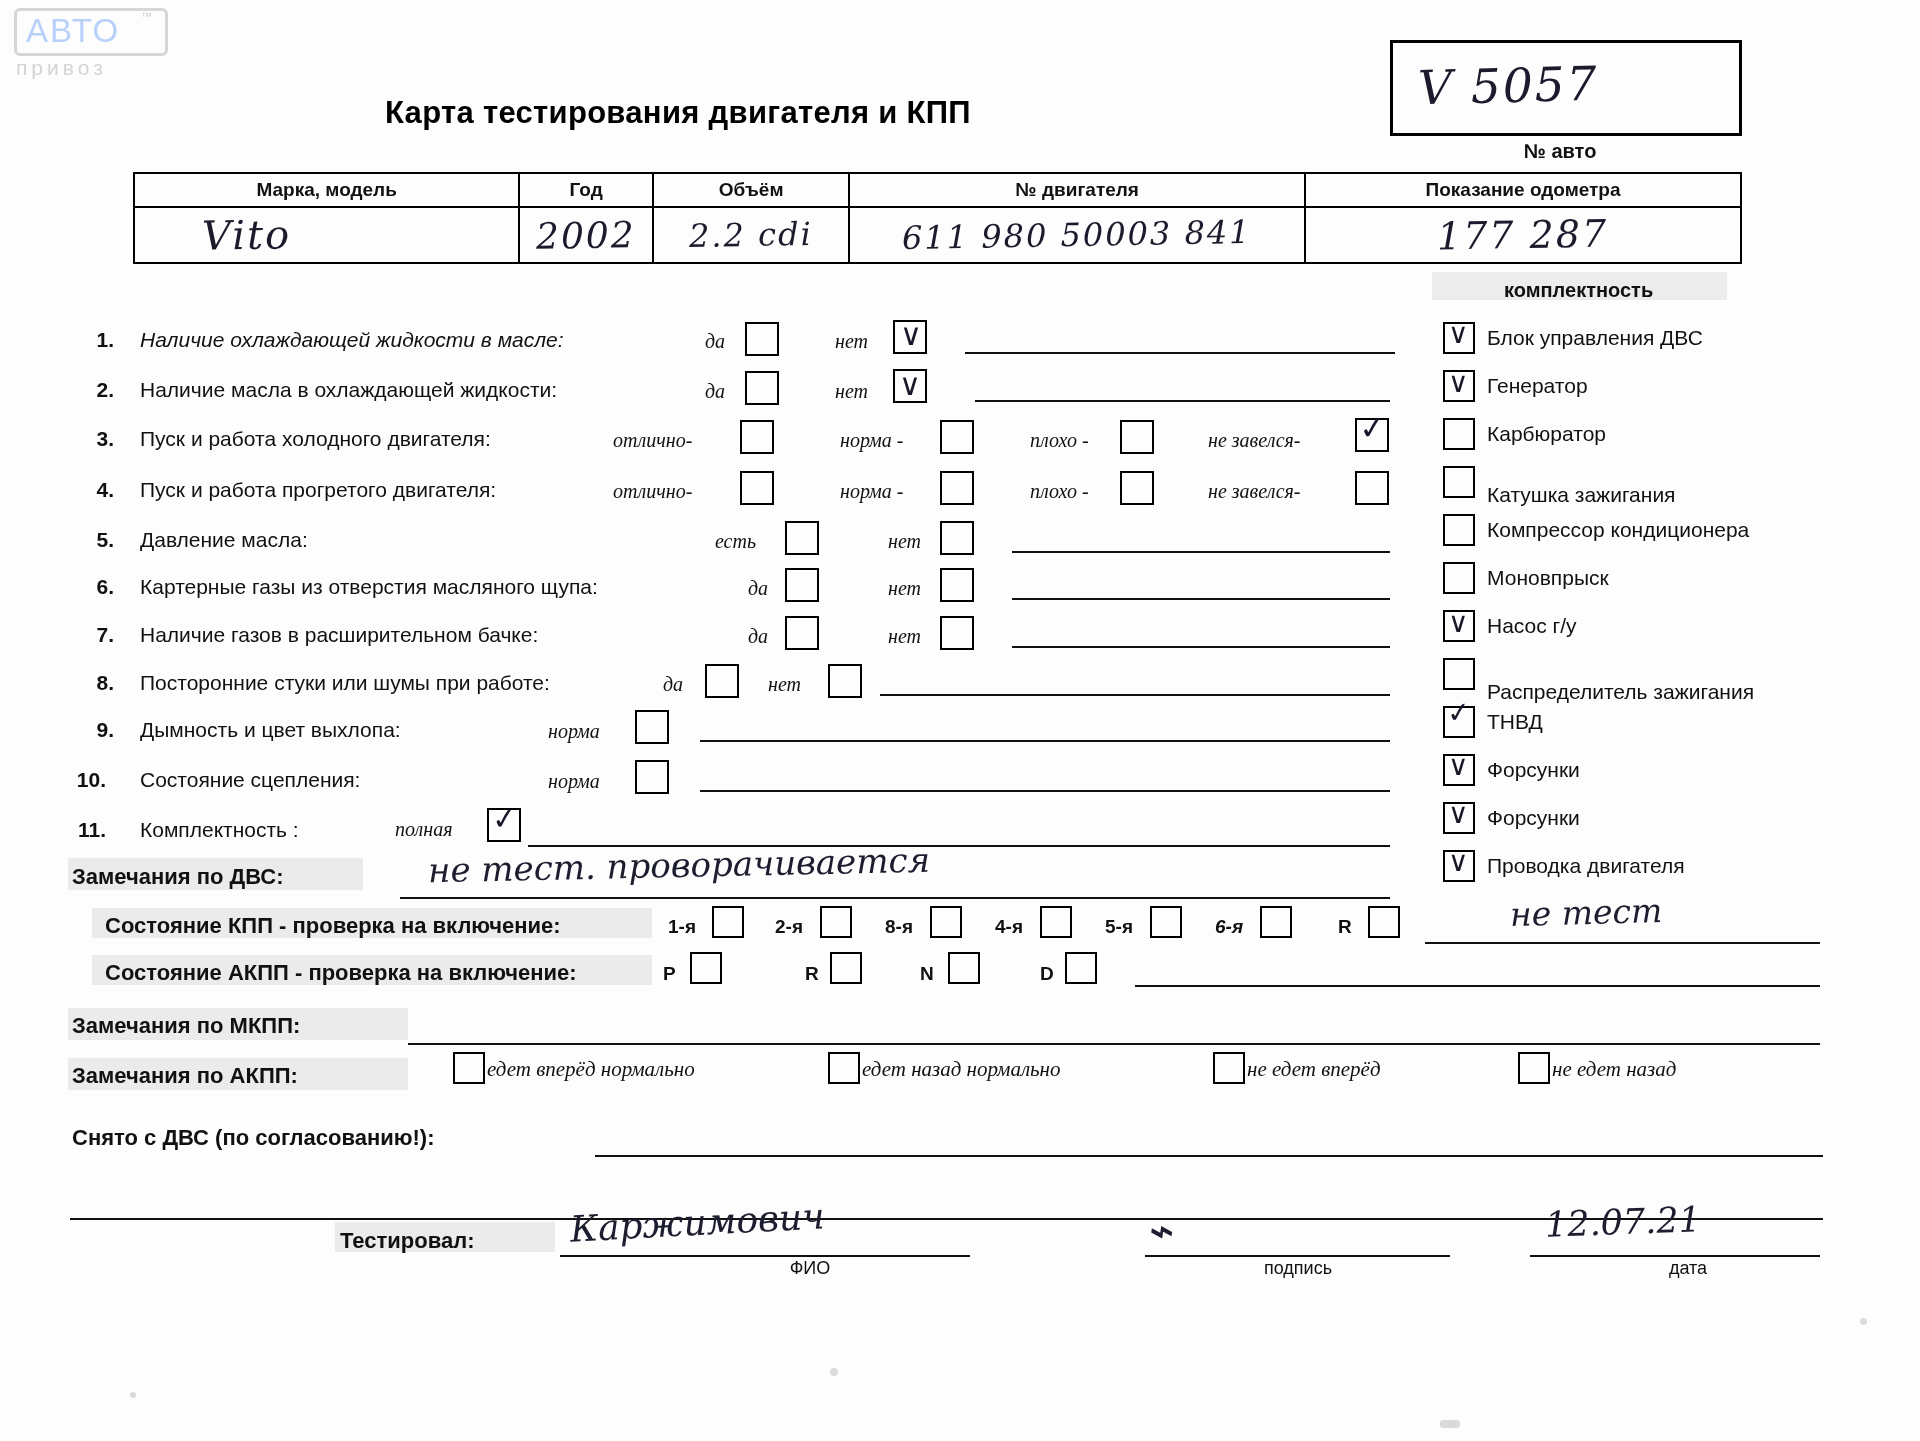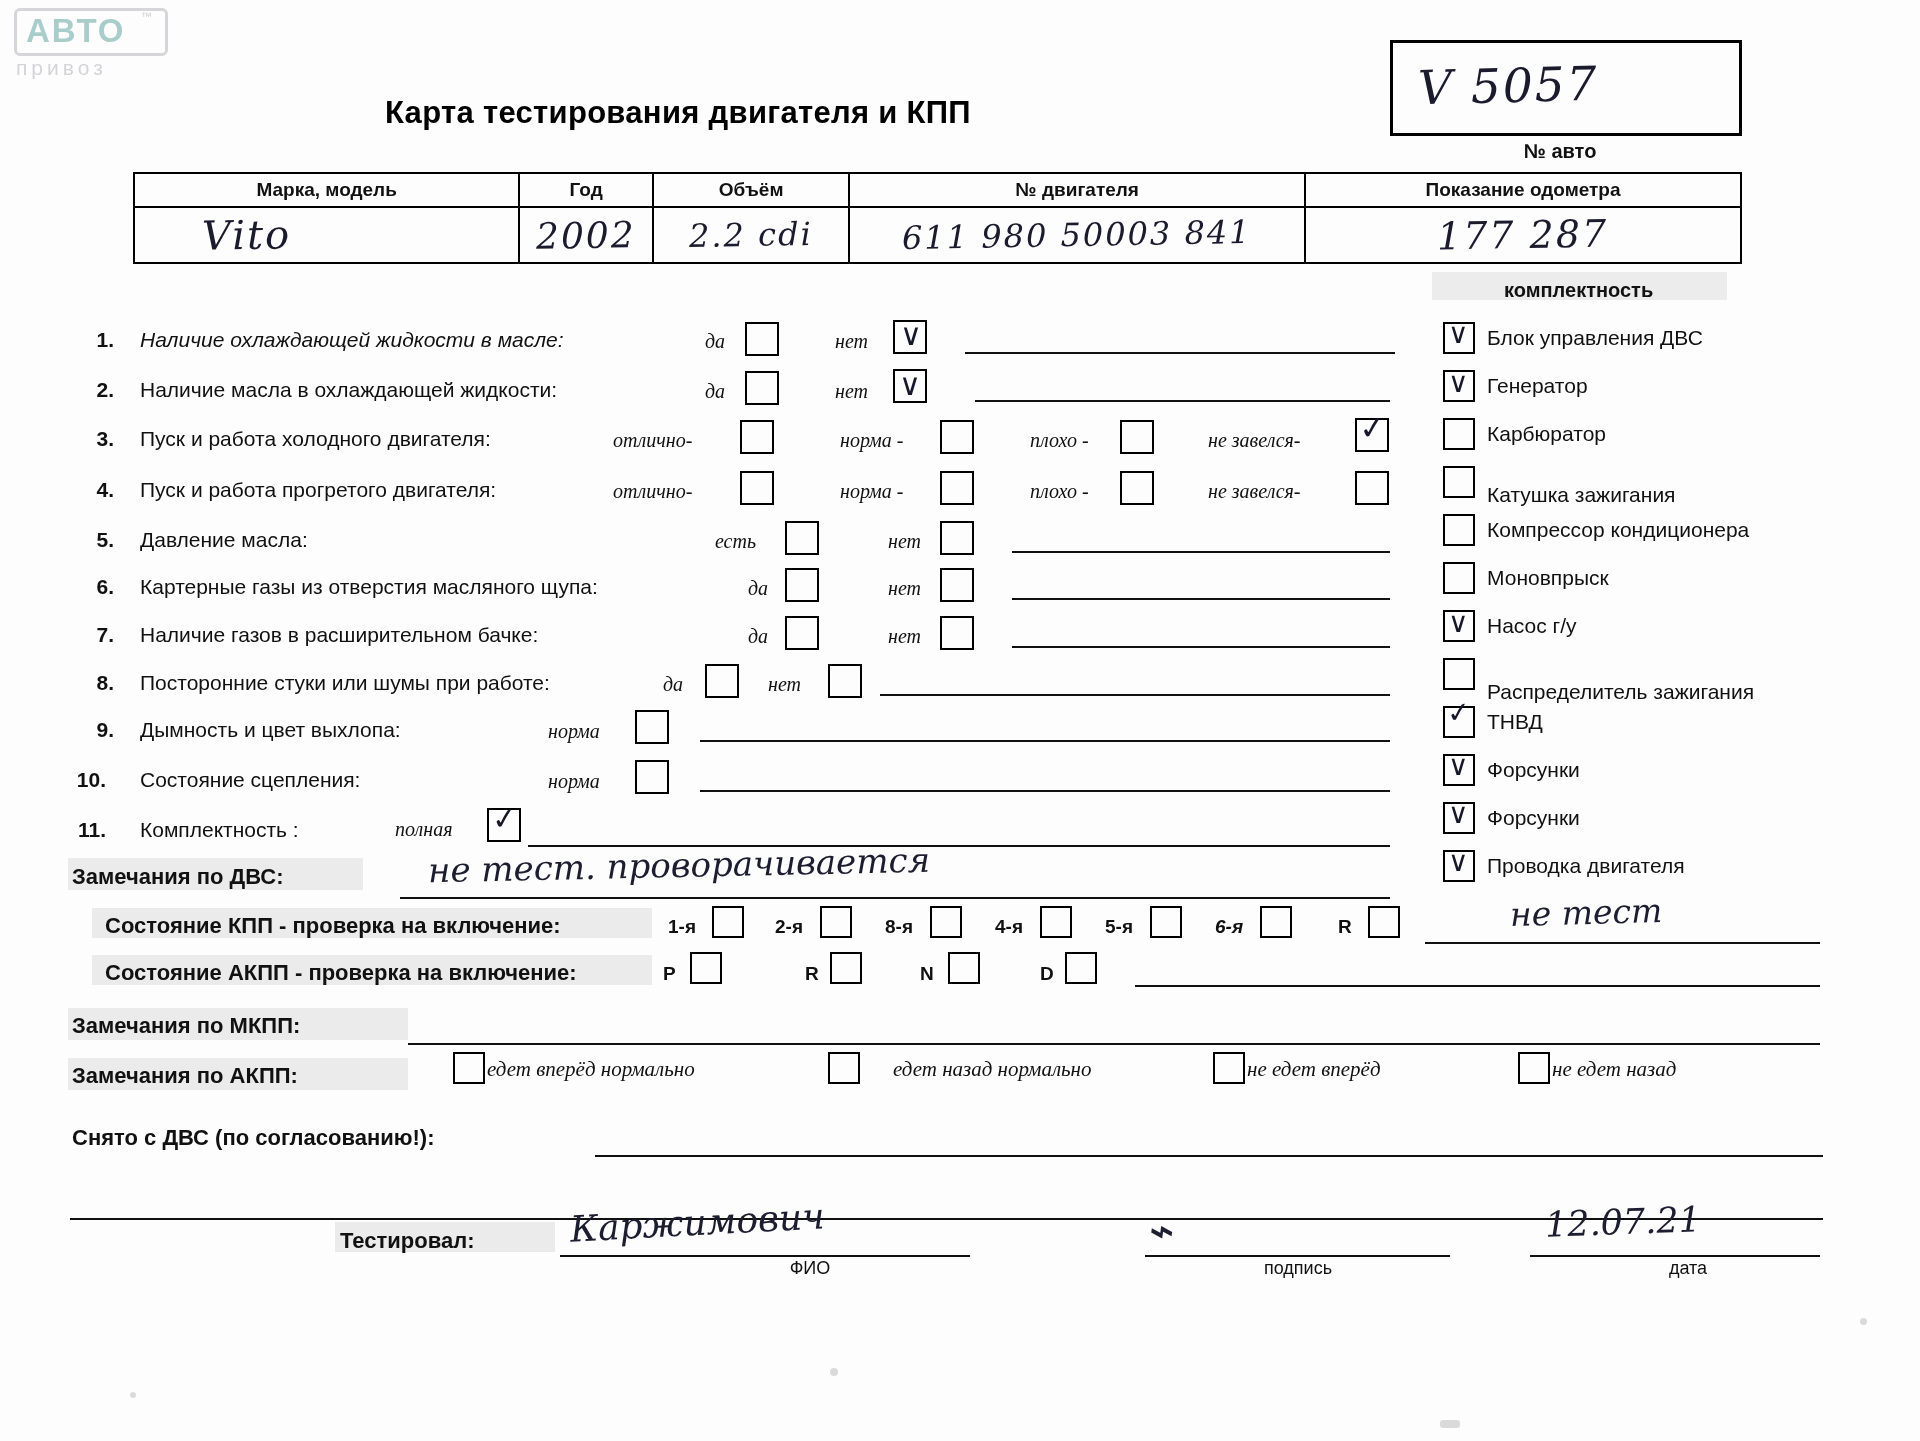--- a/index.html
+++ b/index.html
@@ -35,23 +35,23 @@
     position: absolute;
     left: 6px; top: 4px;
     width: 148px; height: 42px;
     border: 3px solid #8f8f9a;
     border-radius: 6px;
   }
   .wm-auto {
     position: absolute;
     left: 18px; top: 8px;
     font-size: 33px;
-    font-weight: bold;
+    font-weight: normal;
     letter-spacing: 2px;
-    color: #0f766e;
+    color: #3b82f6;
     font-family: "Liberation Sans", sans-serif;
   }
   .wm-tm {
     position: absolute;
     left: 133px; top: 6px;
     font-size: 11px;
     color: #6d6d78;
   }
   .wm-sub {
     position: absolute;
@@ -491,21 +491,21 @@
   <div class="sect-label" style="left:72px; top:1013px;">Замечания по МКПП:</div>
   <div class="rule" style="left:408px; top:1043px; width:1412px;"></div>
 
   <div class="shade" style="left:68px; top:1058px; width:340px; height:32px;"></div>
   <div class="sect-label" style="left:72px; top:1063px;">Замечания по АКПП:</div>
 
   <div class="box small" style="left:453px; top:1052px;"></div>
   <div class="akpp-opt" style="left:487px; top:1057px;">едет вперёд нормально</div>
 
   <div class="box small" style="left:828px; top:1052px;"></div>
-  <div class="akpp-opt" style="left:862px; top:1057px;margin-left:31px;">едет назад нормально</div>
+  <div class="akpp-opt" style="left:862px; top:1057px;">едет назад нормально</div>
 
   <div class="box small" style="left:1213px; top:1052px;"></div>
   <div class="akpp-opt" style="left:1247px; top:1057px;">не едет вперёд</div>
 
   <div class="box small" style="left:1518px; top:1052px;"></div>
   <div class="akpp-opt" style="left:1552px; top:1057px;">не едет назад</div>
 
   <div class="sect-label" style="left:72px; top:1125px;">Снято с ДВС (по согласованию!):</div>
   <div class="rule" style="left:595px; top:1155px; width:1228px;"></div>
   <div class="rule" style="left:70px; top:1218px; width:1753px;"></div>

